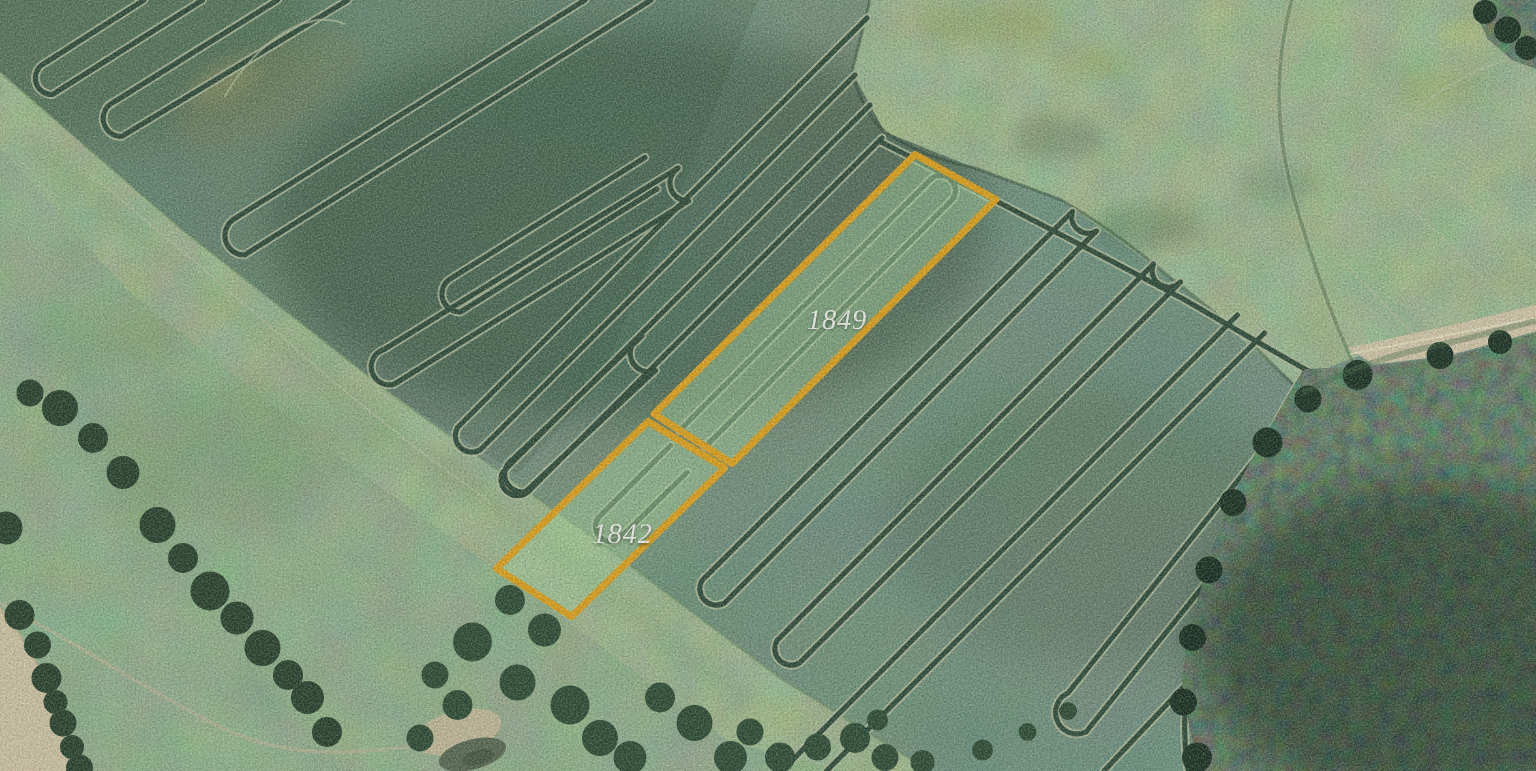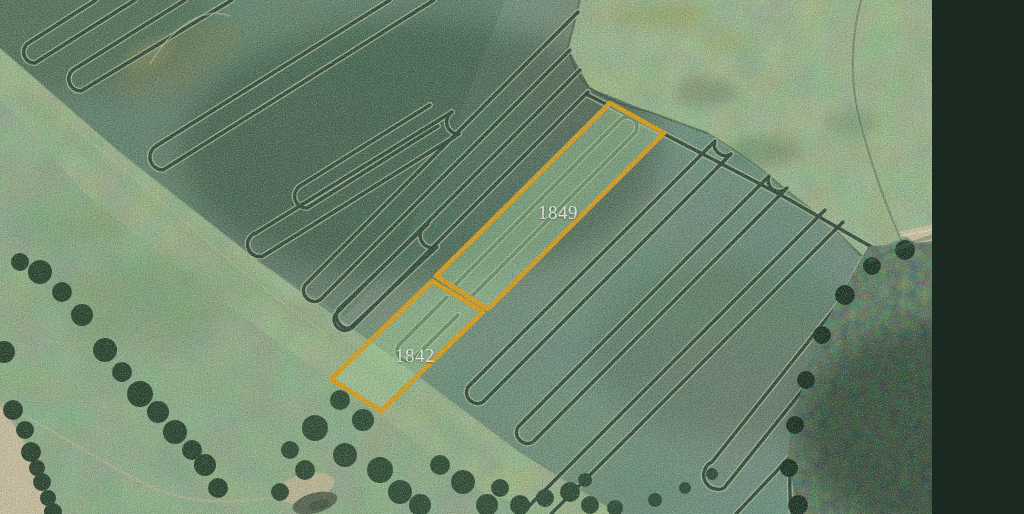--- a/index.html
+++ b/index.html
@@ -1,16 +1,16 @@
 <!DOCTYPE html>
 <html><head>
 <meta charset="utf-8">
 <style>
   html,body{margin:0;padding:0;background:#1b2a20;}
-  .stage{position:relative;width:932px;height:514px;overflow:hidden;}
+  .stage{position:relative;width:1024px;height:514px;overflow:hidden;font-style:italic;}
   svg{display:block;}
   .parcel-label{font-family:"Liberation Serif",serif;font-size:19px;letter-spacing:.5px;
     text-shadow:0 1px 2px rgba(10,25,15,.55);}
   .tl{fill:none;stroke-linecap:round;stroke-linejoin:round;}
 </style>
 </head>
 <body>
 
 <div class="stage">
 <svg width="1024" height="514" viewBox="0 0 1024 514" xmlns="http://www.w3.org/2000/svg">

